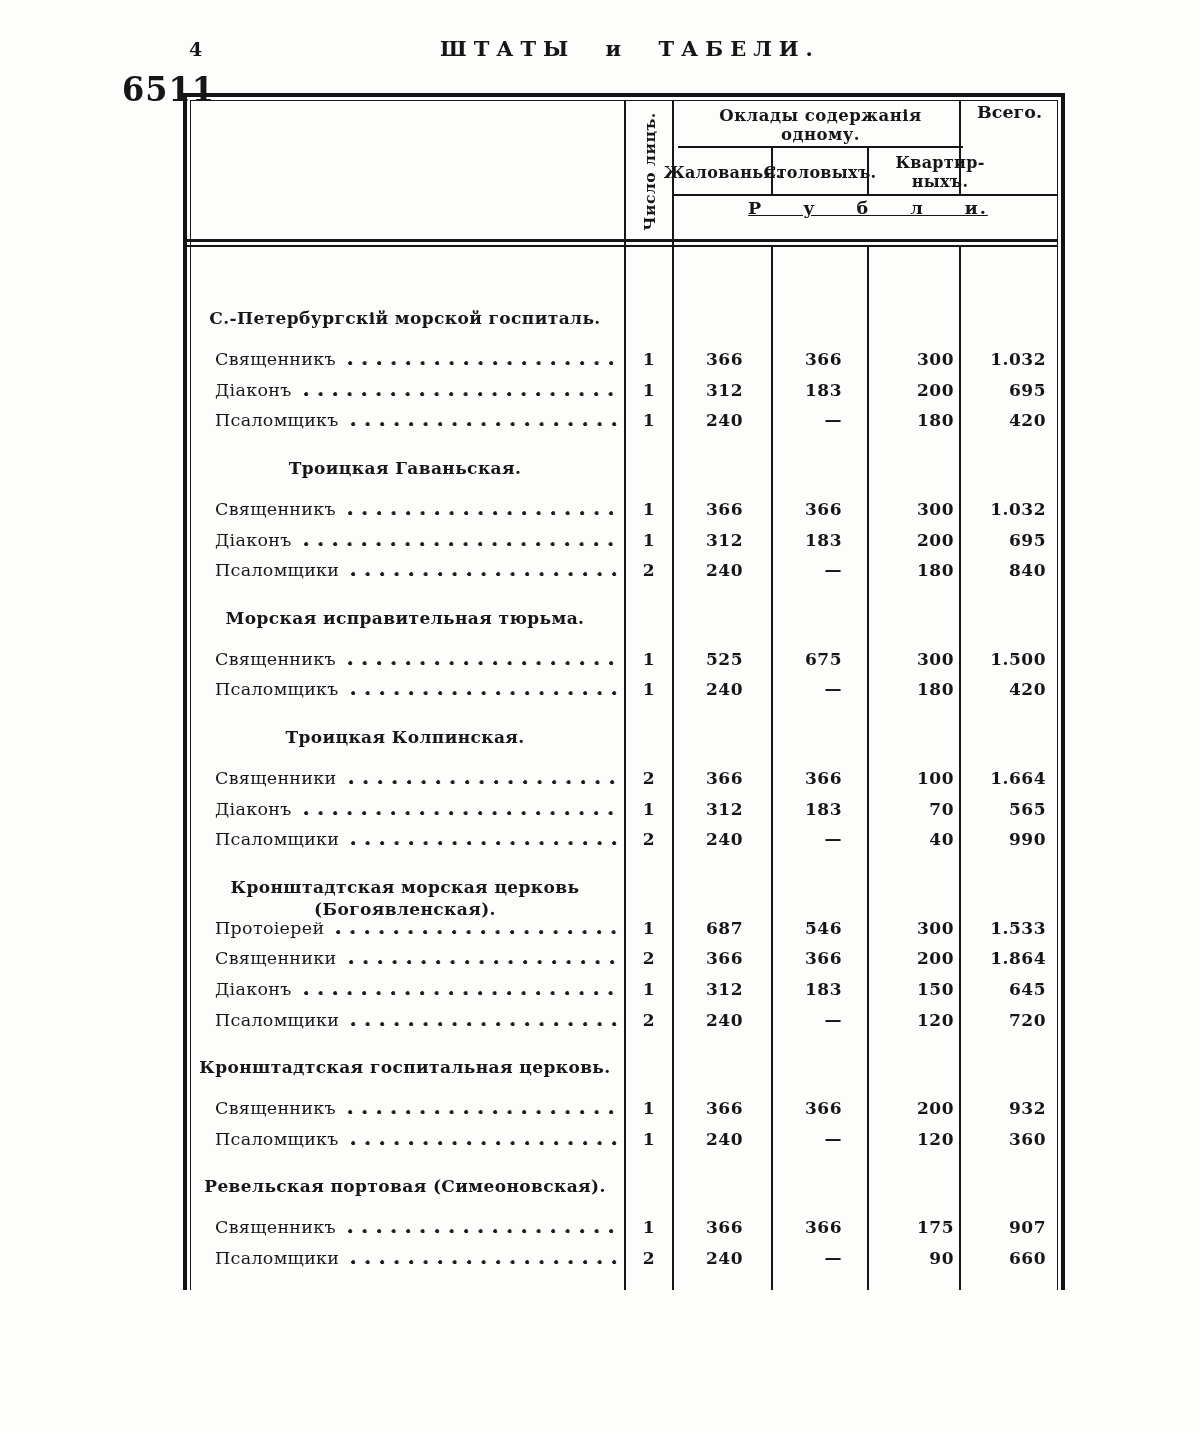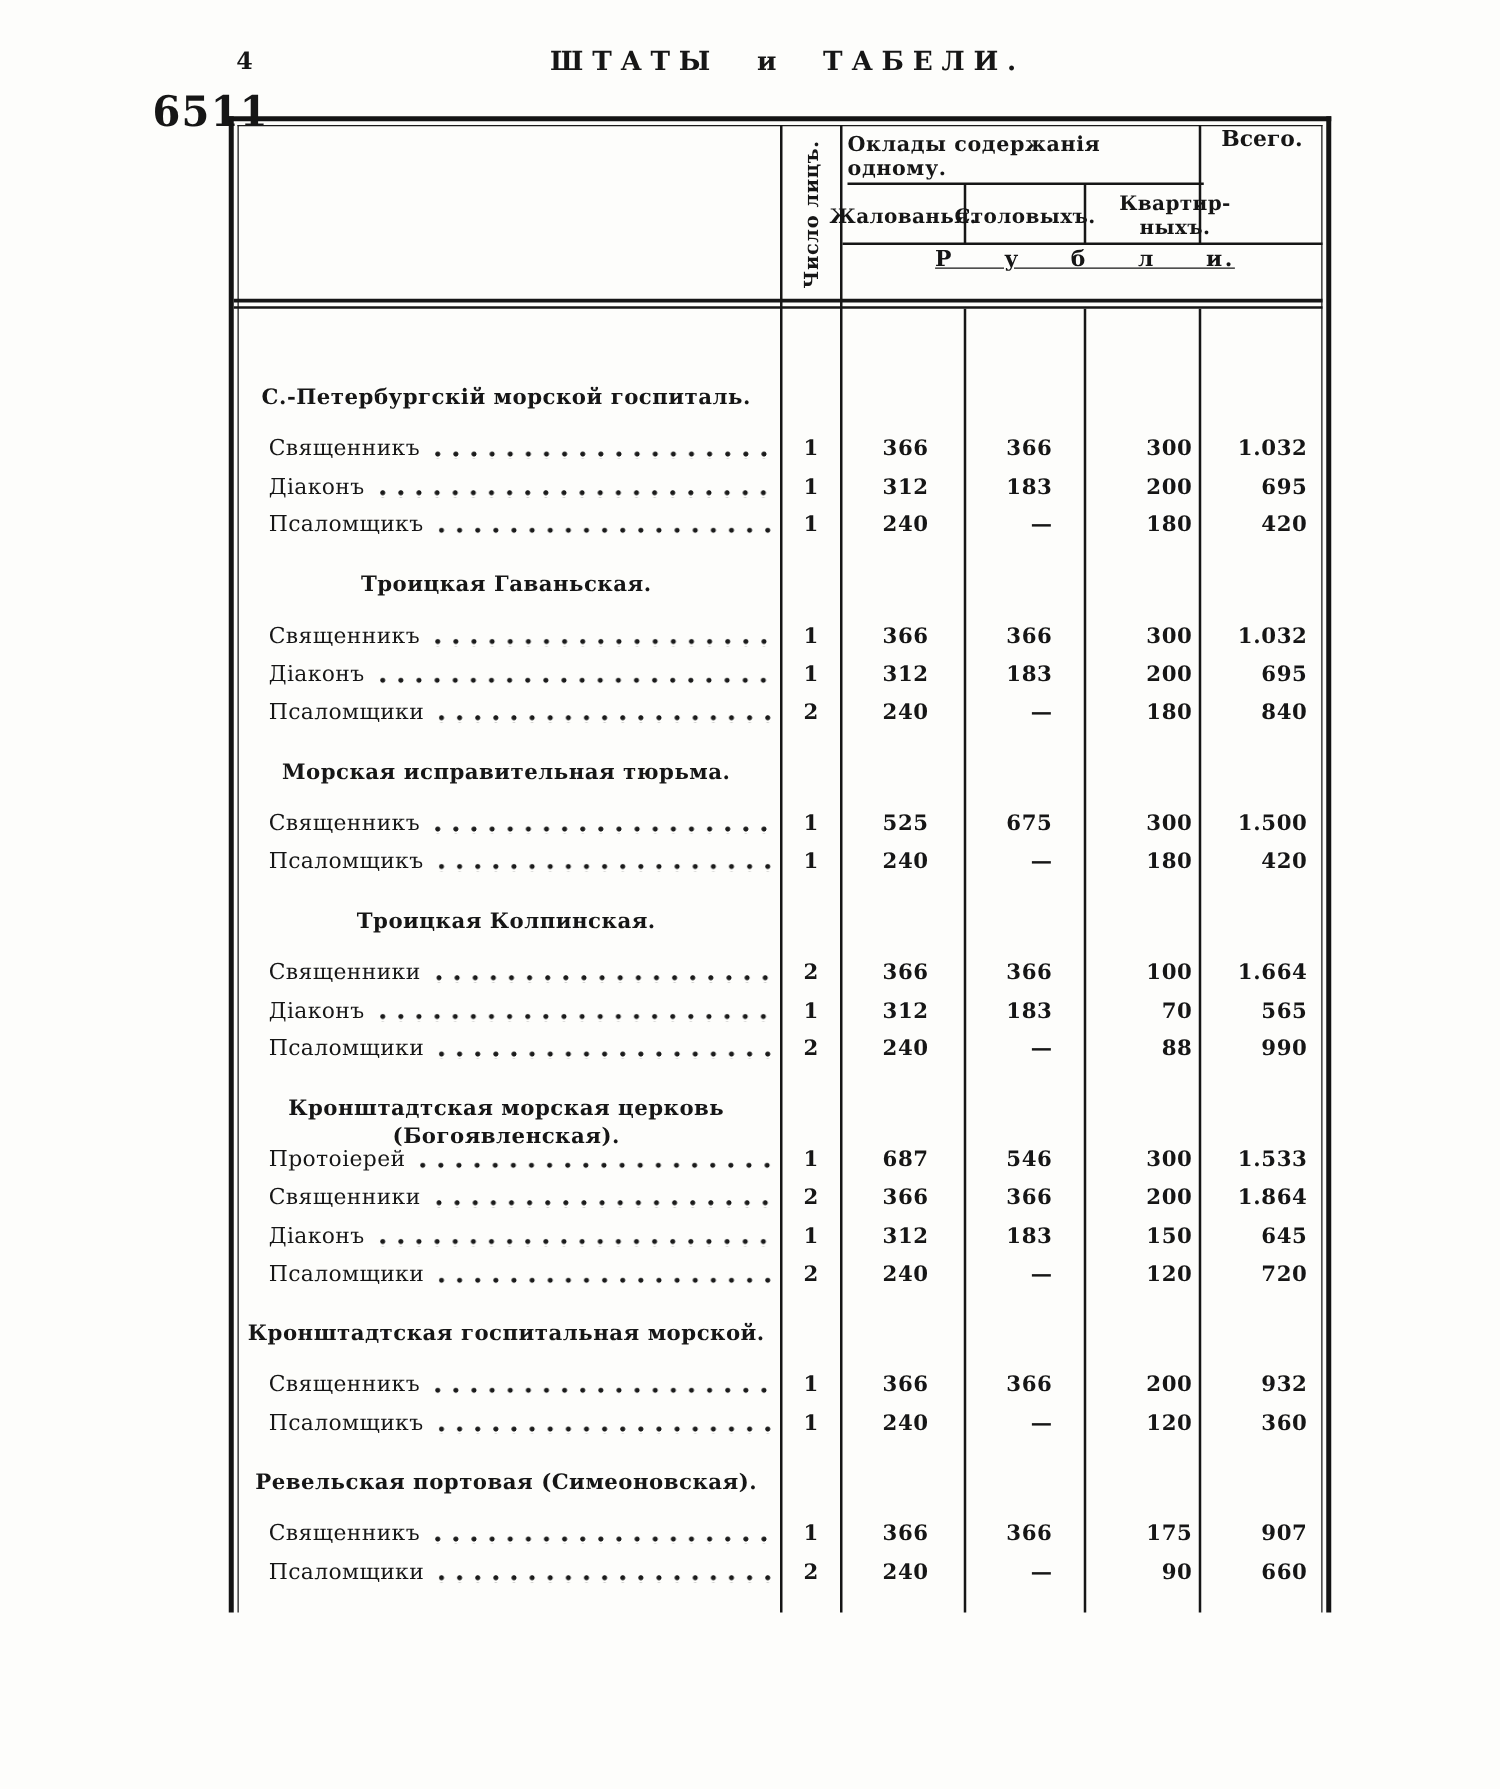--- a/index.html
+++ b/index.html
@@ -44,21 +44,21 @@
   .h-above-rubli{left:674px;top:194px;width:384px;}
   .h-dbl-1{left:187px;top:239px;width:871px;height:3px;}
   .h-dbl-2{left:187px;top:245px;width:871px;height:2px;}
   
   .hdr{position:absolute;font-weight:700;}
   .hdr-persons{
     left:625px;top:100px;width:48px;height:142px;
     display:flex;align-items:center;justify-content:center;
   }
   .hdr-persons span{transform:rotate(-90deg);white-space:nowrap;font-size:15.5px;font-weight:700;letter-spacing:.5px;}
-  .hdr-oklady{left:678px;top:106px;width:285px;text-align:left;font-size:16.5px;letter-spacing:.5px;}
+  .hdr-oklady{left:678px;top:106px;width:285px;text-align:center;font-size:16.5px;letter-spacing:.5px;}
   .hdr-sub{top:150px;height:44px;display:flex;align-items:center;justify-content:center;
            text-align:center;font-size:16px;line-height:19px;letter-spacing:.3px;}
   .hdr-salary{left:674px;width:97px;}
   .hdr-table{left:773px;width:94px;}
   .hdr-quarters{left:869px;width:104px;padding-left:19px;}
   .hdr-total{left:961px;top:102px;width:97px;height:92px;display:flex;justify-content:center;font-size:17.5px;}
   .hdr-rubli{left:678px;top:198px;width:380px;height:40px;display:flex;align-items:flex-start;justify-content:center;
              font-size:17.5px;word-spacing:32px;letter-spacing:2px;text-decoration:underline;}
   
   .tbody{position:absolute;left:185px;top:247px;width:878px;height:1043px;padding-top:39px;box-sizing:border-box;}
@@ -226,21 +226,21 @@
           <span class="cell c-table">183</span>
           <span class="cell c-quarters">70</span>
           <span class="cell c-total">565</span>
         </div>
         <div class="trow">
           <span class="lbl">Псаломщики</span>
           <span class="dots"></span>
           <span class="cell c-persons">2</span>
           <span class="cell c-salary">240</span>
           <span class="cell c-table">—</span>
-          <span class="cell c-quarters">88</span>
+          <span class="cell c-quarters">40</span>
           <span class="cell c-total">990</span>
         </div>
       </div>
       <div class="section">
         <div class="section-title">Кронштадтская морская церковь (Богоявленская).</div>
         <div class="trow">
           <span class="lbl">Протоіерей</span>
           <span class="dots"></span>
           <span class="cell c-persons">1</span>
           <span class="cell c-salary">687</span>
@@ -270,21 +270,21 @@
           <span class="lbl">Псаломщики</span>
           <span class="dots"></span>
           <span class="cell c-persons">2</span>
           <span class="cell c-salary">240</span>
           <span class="cell c-table">—</span>
           <span class="cell c-quarters">120</span>
           <span class="cell c-total">720</span>
         </div>
       </div>
       <div class="section">
-        <div class="section-title">Кронштадтская госпитальная морской.</div>
+        <div class="section-title">Кронштадтская госпитальная церковь.</div>
         <div class="trow">
           <span class="lbl">Священникъ</span>
           <span class="dots"></span>
           <span class="cell c-persons">1</span>
           <span class="cell c-salary">366</span>
           <span class="cell c-table">366</span>
           <span class="cell c-quarters">200</span>
           <span class="cell c-total">932</span>
         </div>
         <div class="trow">

